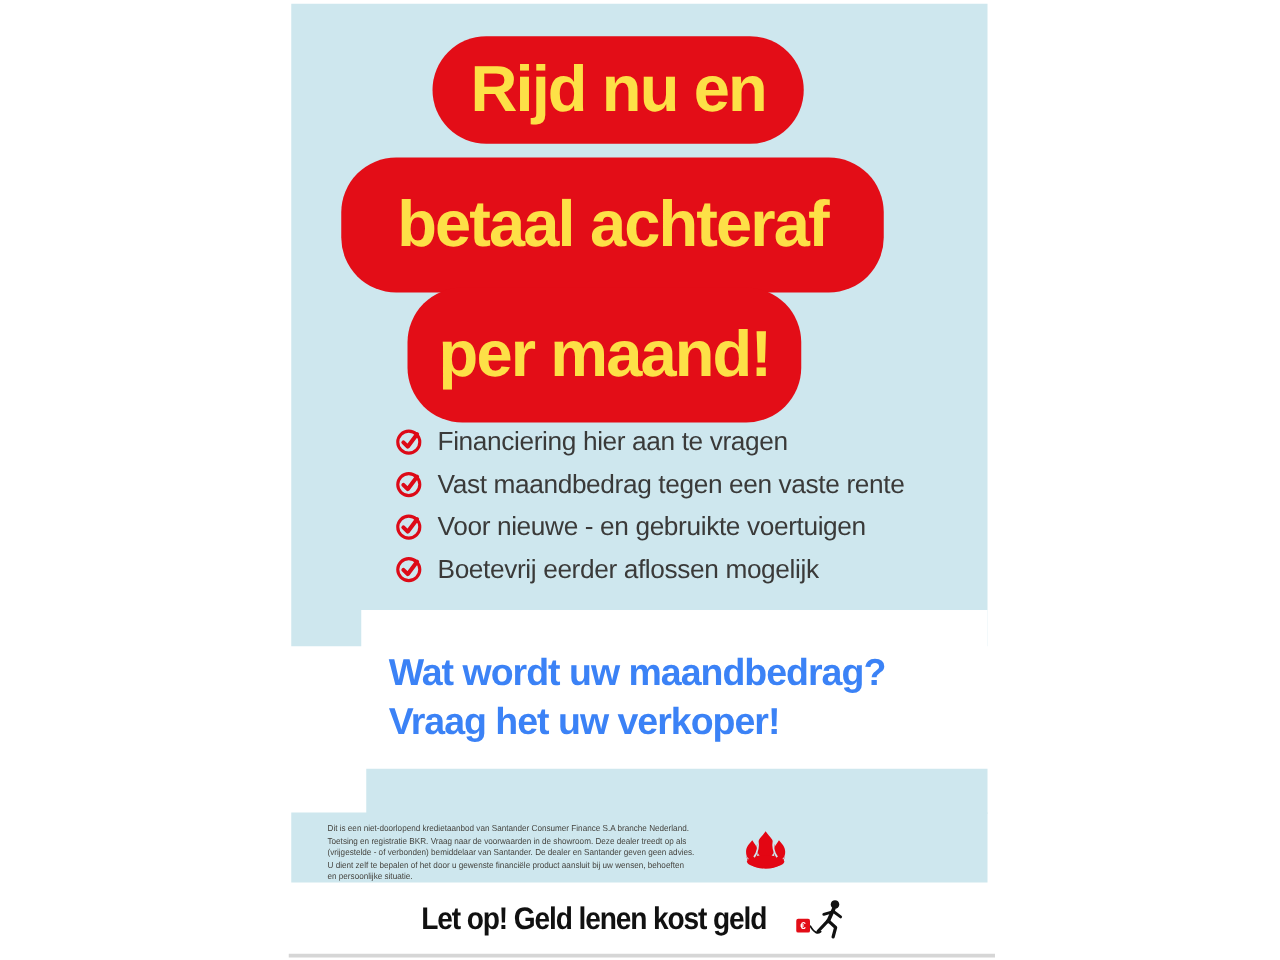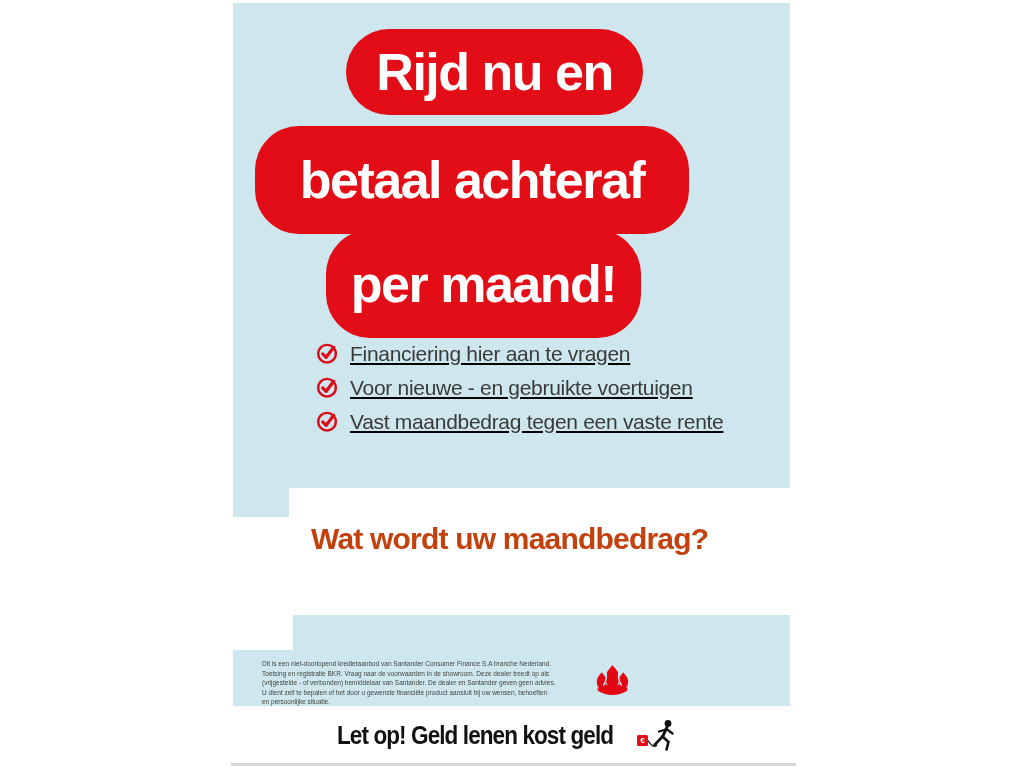--- a/index.html
+++ b/index.html
@@ -12,37 +12,37 @@
   }
   
   .panel-top    { position:absolute; left:233px; top:3px;   width:557px; height:514px; background:#cee7ee; }
   .white-box    { position:absolute; left:289px; top:488px; width:501px; height:129px; background:#ffffff; }
   .panel-b-step { position:absolute; left:293px; top:615px; width:497px; height:36px;  background:#cee7ee; }
   .panel-bottom { position:absolute; left:233px; top:650px; width:557px; height:56px;  background:#cee7ee; }
 
   
   .pill {
     position:absolute; background:#e30d17; border-radius:44px;
-    color:#ffffff; display:flex; align-items:center; justify-content:center;
+    color:#fde047; display:flex; align-items:center; justify-content:center;
     font-weight:bold; font-size:52px; letter-spacing:-1.5px; white-space:nowrap;text-align:center;
   }
   .pill-1 { left:346px; top:29px;  width:297px; height:86px; }
-  .pill-2 { left:255px; top:126px; width:434px; height:108px; }
+  .pill-2 { left:273px; top:126px; width:434px; height:108px; }
   .pill-3 { left:326px; top:230px; width:315px; height:108px; }
 
   
   .checklist { position:absolute; left:316px; top:342px; }
-  .check-row { display:flex; align-items:center; height:23px; margin-bottom:11px;text-decoration:underline; }
+  .check-row { display:flex; align-items:center; height:23px; margin-bottom:11px; }
   .check-icon { width:23px; height:23px; margin-right:11px; flex:none; }
   .check-label { font-size:21px; color:#3a3a39; letter-spacing:-0.3px; white-space:nowrap; }
 
   
   .subheading {
     position:absolute; left:311px; top:519px;
-    font-size:30px; font-weight:bold; color:#c2410c;
+    font-size:30px; font-weight:bold; color:#3b82f6;
     line-height:39px; letter-spacing:-0.8px; white-space:nowrap;
   }
 
   
   .disclaimer {
     position:absolute; left:262px; top:659px;
     font-size:7px; line-height:9.6px; color:#45443f;
     transform:scaleX(0.93); transform-origin:left top;
     white-space:nowrap;
   }
@@ -94,33 +94,41 @@
       <circle cx="11.5" cy="12.2" r="9.2" fill="none" stroke="#dd0a17" stroke-width="2.6"></circle>
       <path d="M7 12.4 L10.6 16 L18.4 5.6" fill="none" stroke="#dd0a17" stroke-width="3.4" stroke-linecap="round" stroke-linejoin="round"></path>
     </svg>
     <span class="check-label">Financiering hier aan te vragen</span>
   </div>
   <div class="check-row">
     <svg class="check-icon" viewBox="0 0 24 24">
       <circle cx="11.5" cy="12.2" r="9.2" fill="none" stroke="#dd0a17" stroke-width="2.6"></circle>
       <path d="M7 12.4 L10.6 16 L18.4 5.6" fill="none" stroke="#dd0a17" stroke-width="3.4" stroke-linecap="round" stroke-linejoin="round"></path>
     </svg>
+    <span class="check-label">Vast maandbedrag tegen een vaste rente</span>
+  </div>
+  <div class="check-row">
+    <svg class="check-icon" viewBox="0 0 24 24">
+      <circle cx="11.5" cy="12.2" r="9.2" fill="none" stroke="#dd0a17" stroke-width="2.6"></circle>
+      <path d="M7 12.4 L10.6 16 L18.4 5.6" fill="none" stroke="#dd0a17" stroke-width="3.4" stroke-linecap="round" stroke-linejoin="round"></path>
+    </svg>
     <span class="check-label">Voor nieuwe - en gebruikte voertuigen</span>
   </div>
   <div class="check-row">
     <svg class="check-icon" viewBox="0 0 24 24">
       <circle cx="11.5" cy="12.2" r="9.2" fill="none" stroke="#dd0a17" stroke-width="2.6"></circle>
       <path d="M7 12.4 L10.6 16 L18.4 5.6" fill="none" stroke="#dd0a17" stroke-width="3.4" stroke-linecap="round" stroke-linejoin="round"></path>
     </svg>
-    <span class="check-label">Vast maandbedrag tegen een vaste rente</span>
+    <span class="check-label">Boetevrij eerder aflossen mogelijk</span>
   </div>
 </div>
 
 <div class="subheading">
   <div>Wat wordt uw maandbedrag?</div>
+  <div>Vraag het uw verkoper!</div>
 </div>
 
 <div class="disclaimer">
   <div>Dit is een niet-doorlopend kredietaanbod van Santander Consumer Finance S.A branche Nederland.</div>
   <div>Toetsing en registratie BKR. Vraag naar de voorwaarden in de showroom. Deze dealer treedt op als</div>
   <div>(vrijgestelde - of verbonden) bemiddelaar van Santander. De dealer en Santander geven geen advies.</div>
   <div>U dient zelf te bepalen of het door u gewenste financiële product aansluit bij uw wensen, behoeften</div>
   <div>en persoonlijke situatie.</div>
 </div>
 

